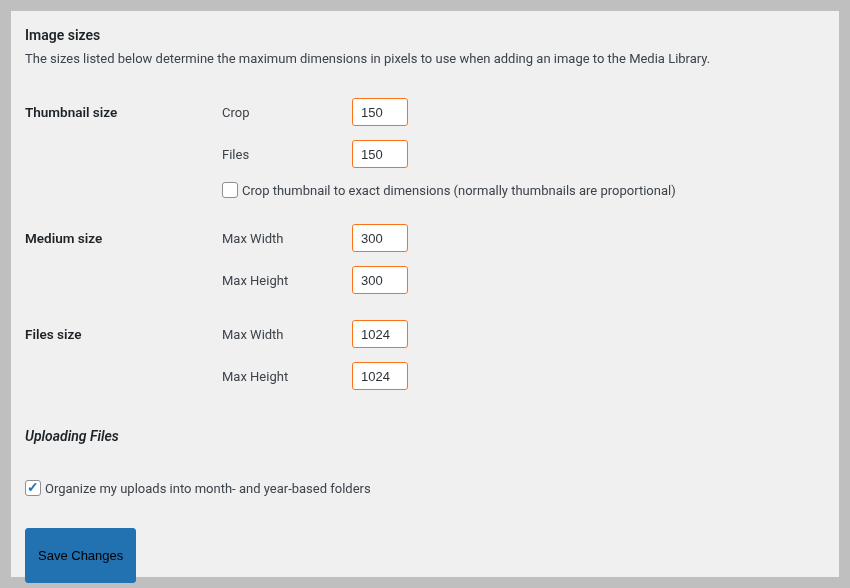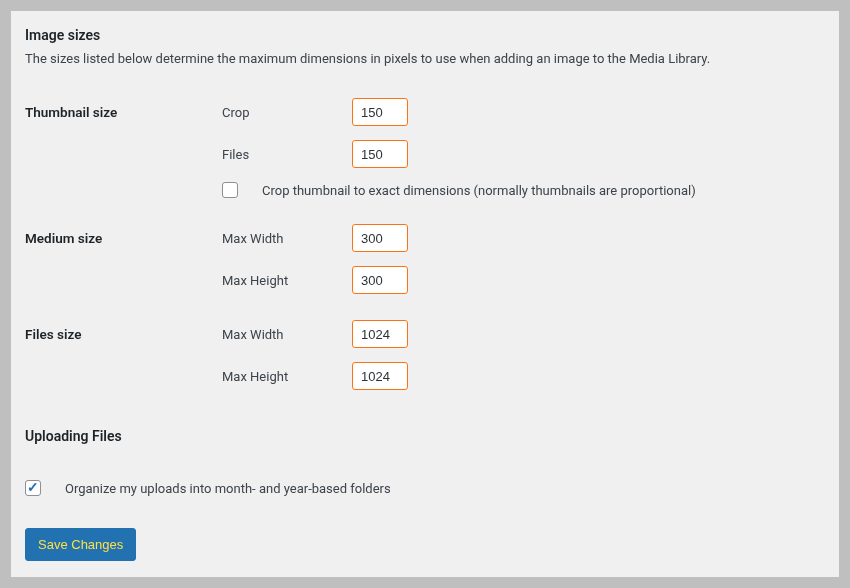--- a/index.html
+++ b/index.html
@@ -67,21 +67,21 @@
       padding: 2px 2px 2px 8px;
       border: 1px solid #f97316;
       border-radius: 3px;
       background: #fff;
       font-size: 13px;
       color: #2c3338;
     }
     .checkbox-row {
       display: flex;
       align-items: center;
-      gap: 24px;
+      gap: 4px;
       margin-top: 4px;
     }
     input[type="checkbox"] {
       appearance: none;
       width: 16px;
       height: 16px;
       border: 1px solid #8c8f94;
       border-radius: 3px;
       background: #fff;
       cursor: pointer;
@@ -100,28 +100,29 @@
     }
     .checkbox-label {
       font-size: 13px;
       color: #3c434a;
     }
     .uploading-section {
       margin-top: 28px;
     }
     .uploading-section h2 {
       margin-bottom: 36px;
+      font-style: italic;
     }
     .save-button {
       margin-top: 32px;
       background: #2271b1;
-      color: #fde047;
+      color: #000000;
       border: 1px solid #2271b1;
       border-radius: 3px;
-      padding: 8px 12px;
+      padding: 19px 12px;
       font-size: 13px;
       cursor: pointer;
     }
     .spacer-row td, .spacer-row th {
       height: 6px;
       padding: 0;
     }
   </style>
 </head>
 <body>

